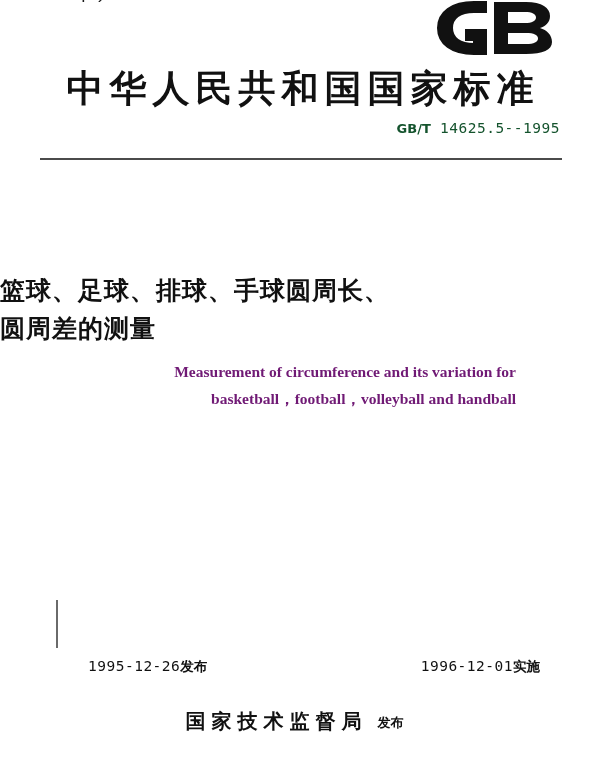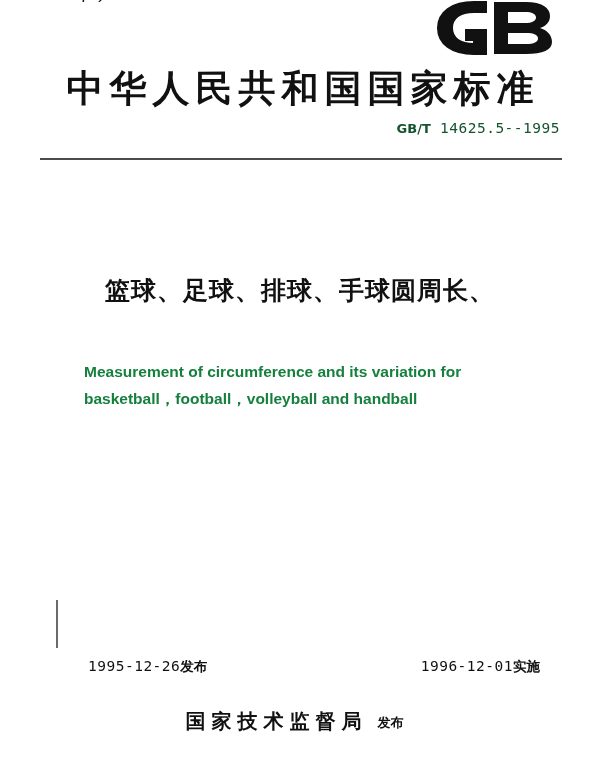--- a/index.html
+++ b/index.html
@@ -96,41 +96,40 @@
     height: 48px;
     background: #6a6a6a;
   }
 
   
   .doc-title-cn {
     position: absolute;
     top: 272px;
     left: 0;
     right: 0;
-    text-align: center;
     font-family: "DejaVu Sans", sans-serif;
     font-weight: bold;
     font-size: 25px;
     line-height: 38px;
     letter-spacing: 1px;
     color: #111;
   }
 
   
   .doc-title-en {
     position: absolute;
     top: 358px;
     left: 84px;
     right: 84px;
-    text-align: left;
-    font-family: Liberation Sans, sans-serif;
+    text-align: right;
+    font-family: Liberation Serif, serif;
     font-weight: bold;
     font-size: 15.5px;
     line-height: 27px;
-    color: #15803d;
+    color: #701a75;
   }
 
   
   .dates {
     position: absolute;
     top: 658px;
     left: 88px;
     right: 60px;
     display: flex;
     justify-content: space-between;
@@ -196,20 +195,21 @@
 
   <div class="std-number">
     <span class="prefix">GB/T</span>
     <span>14625.5--1995</span>
   </div>
 
   <div class="rule"></div>
 
   <div class="doc-title-cn">
     <div>篮球、足球、排球、手球圆周长、</div>
+    <div>圆周差的测量</div>
   </div>
 
   <div class="doc-title-en">
     <div>Measurement of circumference and its variation for</div>
     <div>basketball，football，volleyball and handball</div>
   </div>
 
   <div class="binding-tick"></div>
 
   <div class="dates">

